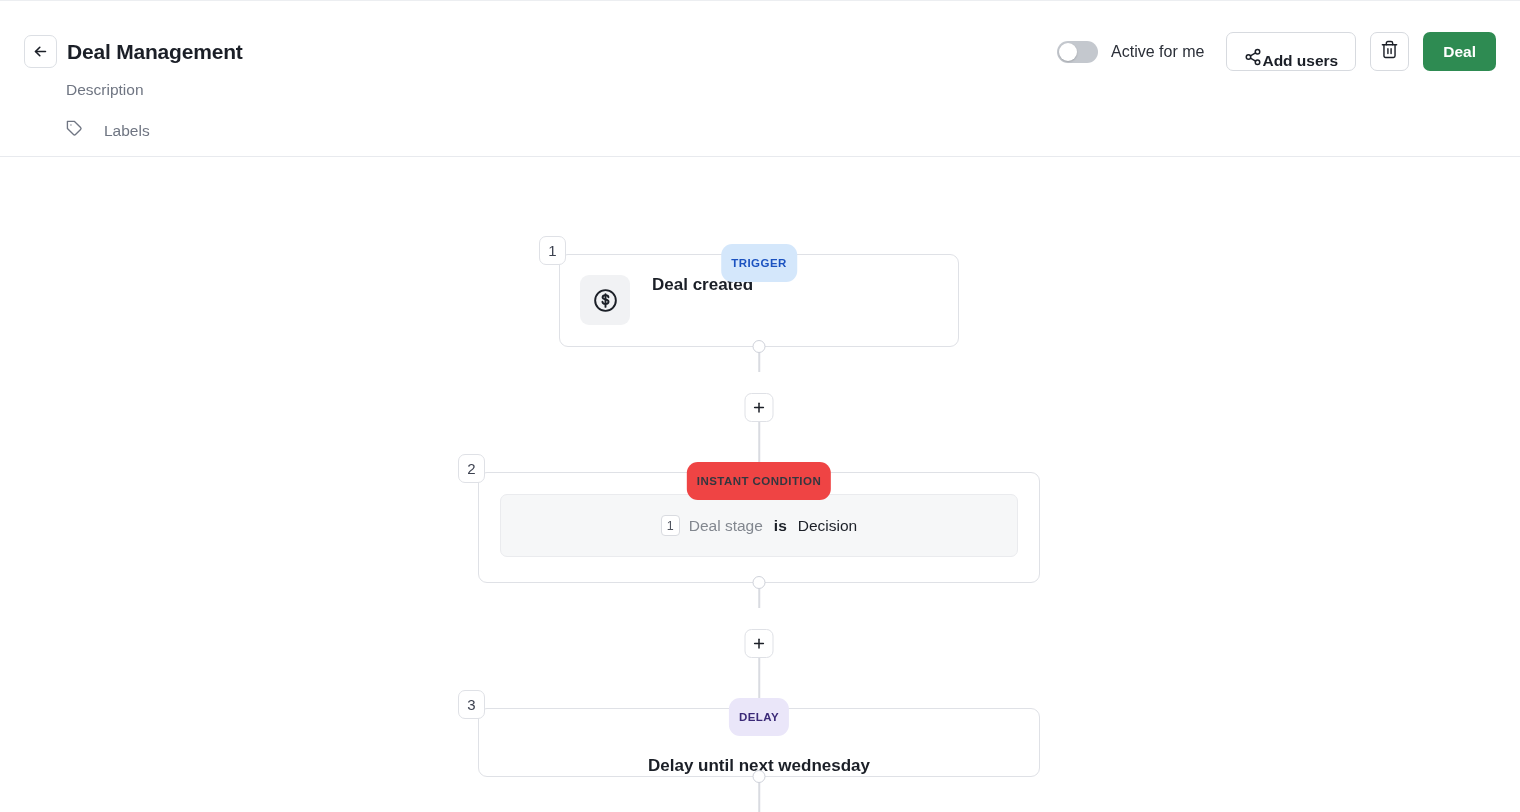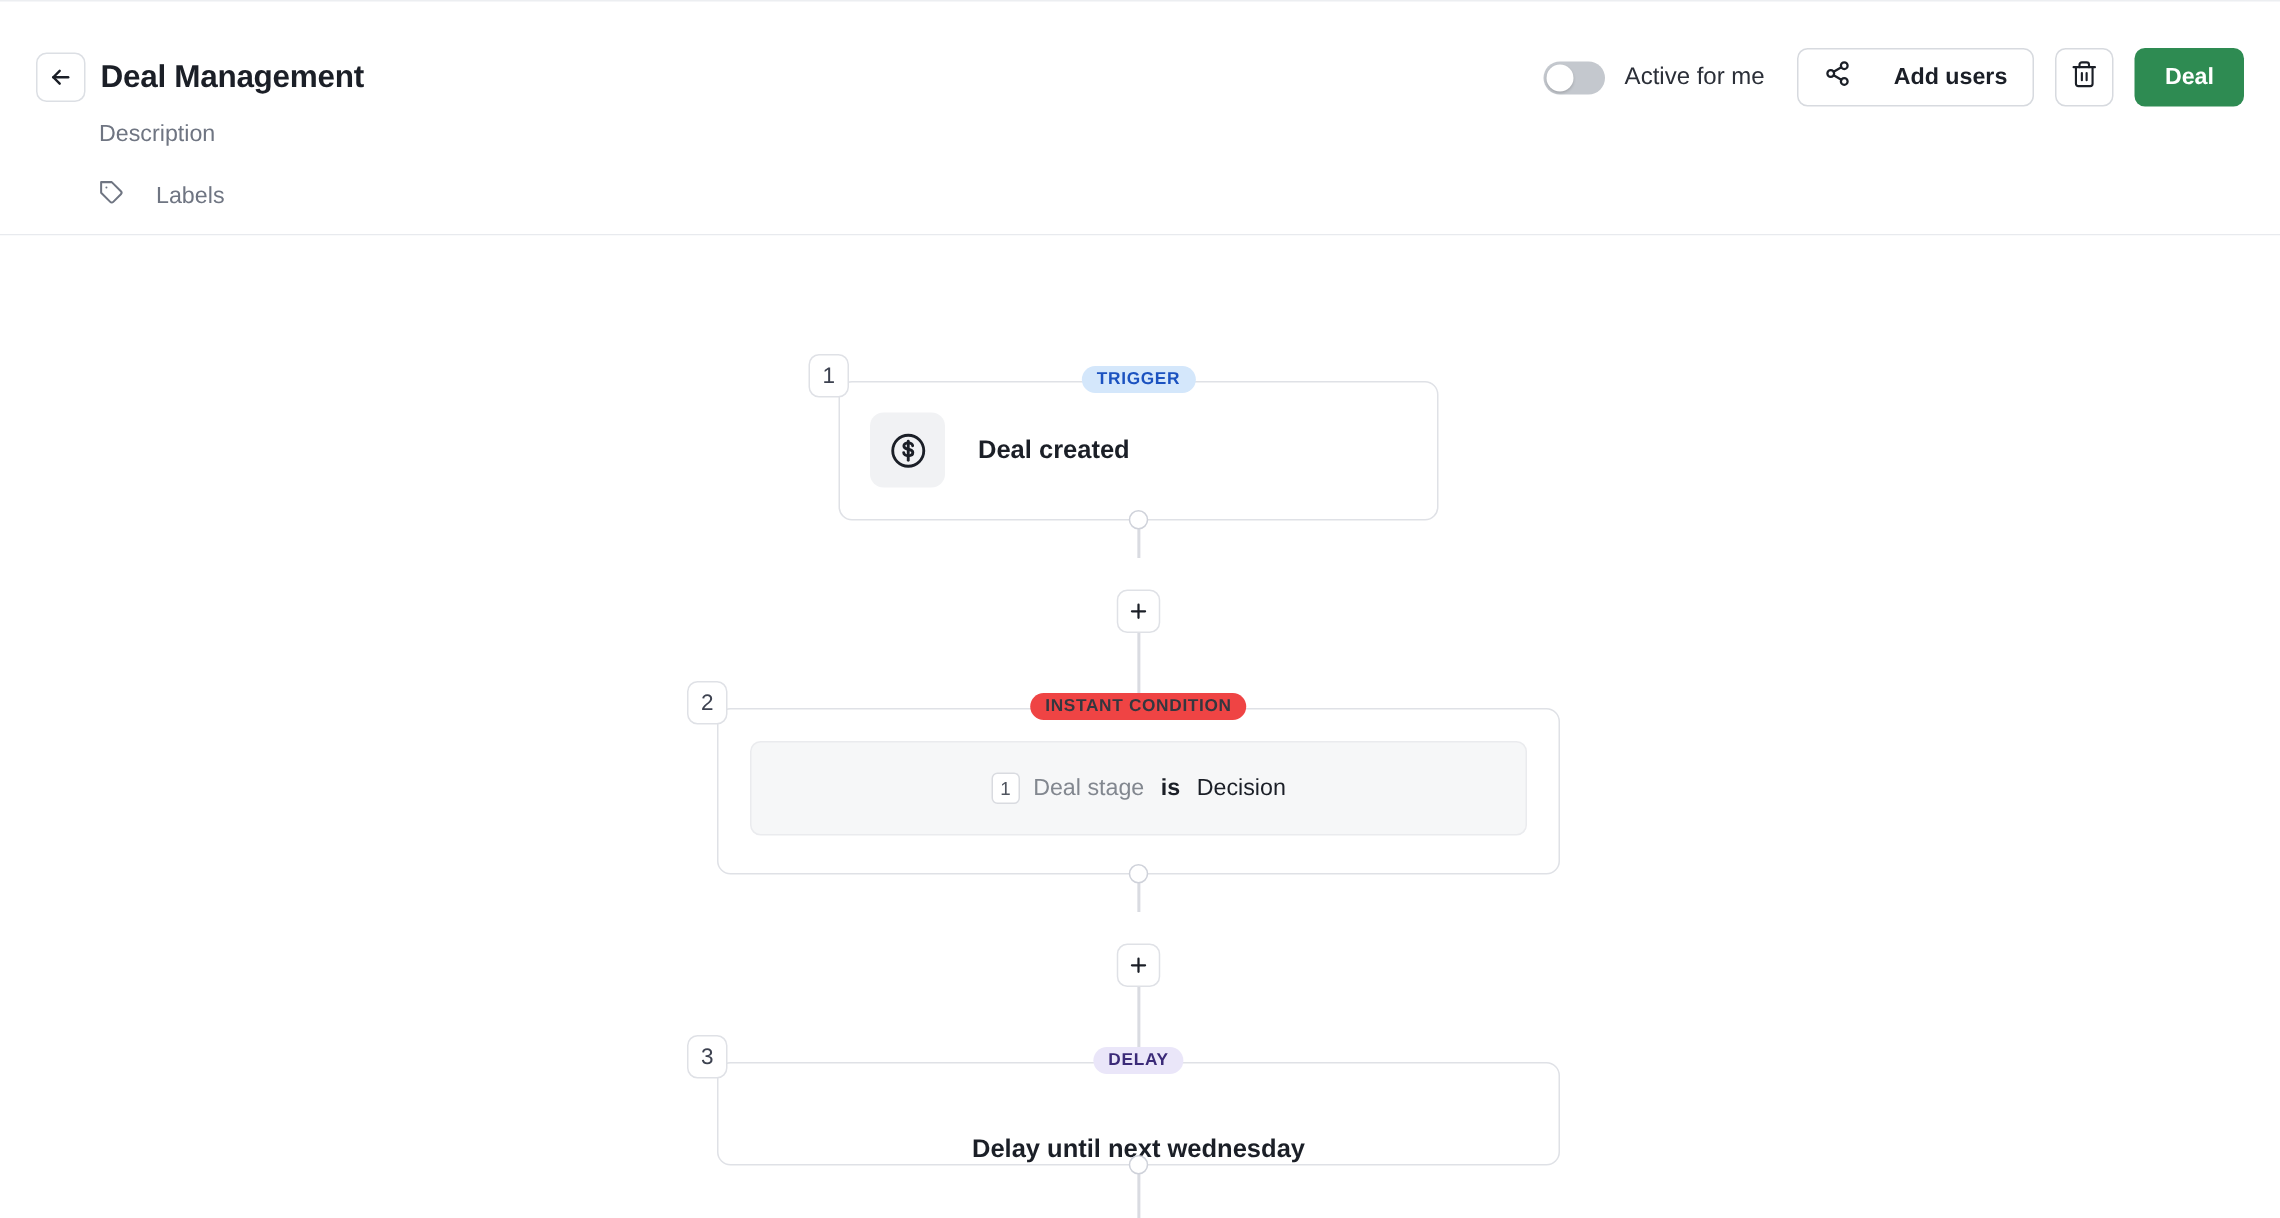--- a/index.html
+++ b/index.html
@@ -61,21 +61,21 @@
     position: absolute; left: 2px; top: 2px;
     width: 18px; height: 18px; border-radius: 50%;
     background: #ffffff;
     box-shadow: 0 1px 2px rgba(0,0,0,.18);
   }
   .toggle-label { font-size: 16px; color: #2b2f38; white-space: nowrap; }
 
   .btn-outline {
     height: 39px; padding: 0 17px;
     border: 1px solid #d7dadf; border-radius: 7px; background: #fff;
-    display: flex; align-items: center; gap: 28px;
+    display: flex; align-items: flex-end; gap: 0;
     font-size: 15.5px; font-weight: 700; color: #1b1f27;
     cursor: pointer; white-space: nowrap;
   }
   .btn-icon-only {
     width: 39px; height: 39px; margin-left: 14px;
     border: 1px solid #d7dadf; border-radius: 7px; background: #fff;
     display: flex; align-items: center; justify-content: center;
     cursor: pointer;
   }
   .btn-save {
@@ -118,37 +118,37 @@
   .num-badge {
     position: absolute; left: -21px; top: -19px;
     width: 27px; height: 29px;
     border: 1px solid #dfe1e6; border-radius: 7px; background: #fff;
     display: flex; align-items: center; justify-content: center;
     font-size: 15px; font-weight: 400; color: #3d4250;
     z-index: 3;
   }
   .type-badge {
     position: absolute; top: -11px; left: 50%; transform: translateX(-50%);
-    height: 18px; padding: 0 10px; border-radius: 11px;
+    height: 38px; padding: 0 10px; border-radius: 11px;
     display: flex; align-items: center; justify-content: center;
     font-size: 11.5px; font-weight: 700; letter-spacing: 0.45px;
     white-space: nowrap; z-index: 2;
   }
   .badge-trigger { background: #d4e7fb; color: #1b52c0; }
   .badge-condition { background: #ef4444; color: #33373f; }
   .badge-delay { background: #eae6f9; color: #3b2a78; }
 
   .node-dot {
     position: absolute; bottom: -6.5px; left: 50%; transform: translateX(-50%);
     width: 13px; height: 13px; border-radius: 50%;
     background: #fff; border: 1px solid #cfd2da; z-index: 3;
   }
 
   
-  .trigger-inner { display: flex; align-items: center; padding: 20px; gap: 22px; }
+  .trigger-inner { display: flex; padding: 20px; gap: 22px; }
   .icon-tile {
     width: 50px; height: 50px; border-radius: 9px; background: #f1f2f4;
     display: flex; align-items: center; justify-content: center; flex: none;
   }
   .step-title { font-size: 17px; font-weight: 700; color: #1b1f27; }
 
   
   .cond-inner { padding: 21px; }
   .cond-box {
     height: 63px; border: 1px solid #eaebee; border-radius: 7px;

